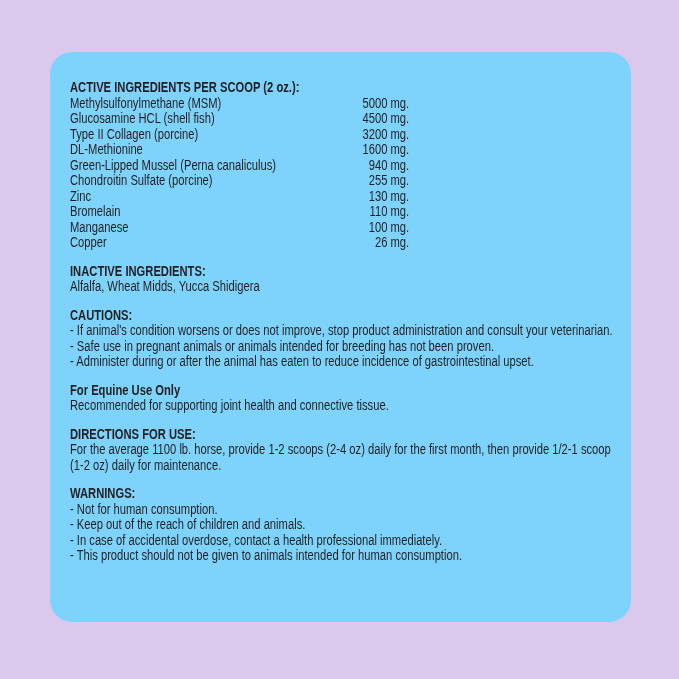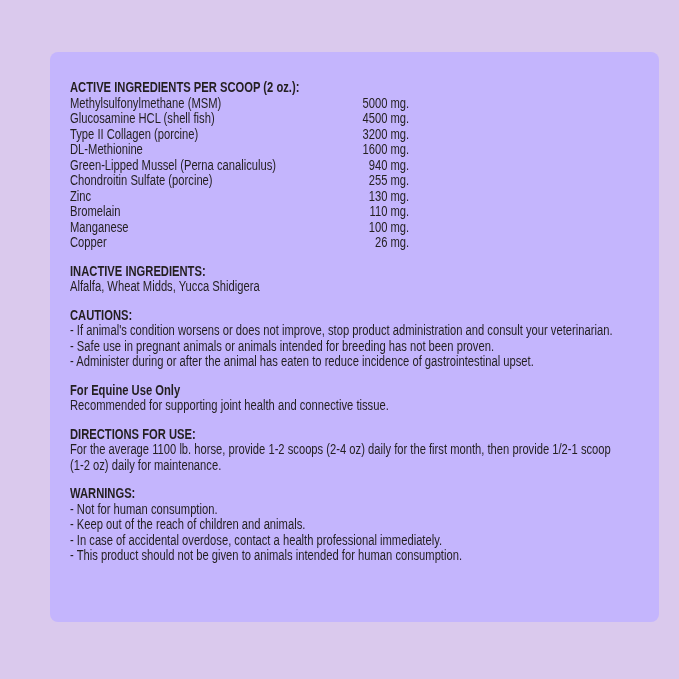--- a/index.html
+++ b/index.html
@@ -13,23 +13,22 @@
     background: #dac9ed;
     font-family: "Liberation Sans", sans-serif;
     overflow: hidden;
   }
   .card {
     position: absolute;
     left: 50px;
     top: 52px;
     width: 581px;
     height: 570px;
-    background: #c4b5fd;
-    border-radius: 8px;
-    padding-left: 28px;
+    background: #7dd3fc;
+    border-radius: 22px;
   }
   .content {
     position: absolute;
     left: 20px;
     top: 28px;
     width: 684px;               
     transform: scaleX(0.8);     
     transform-origin: 0 0;
     color: #231f20;
     font-size: 14px;

